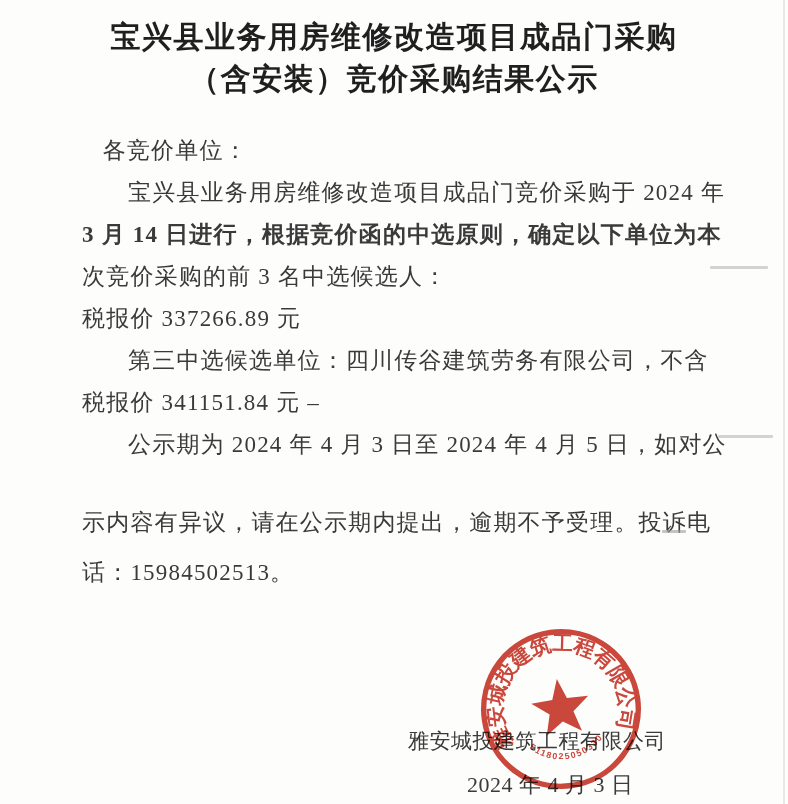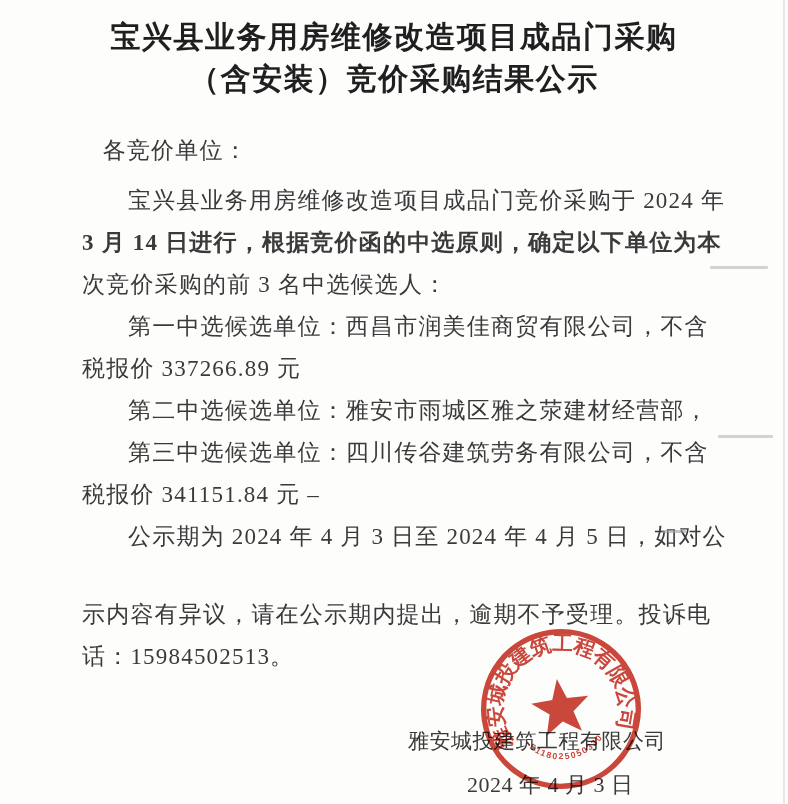--- a/index.html
+++ b/index.html
@@ -26,21 +26,21 @@
     font-size:30px;line-height:42px;letter-spacing:1.5px;
   }
   .body-block{
     position:absolute;top:130px;left:82px;width:616px;
     color:#3a3a3a;
   }
   .body-line{
     font-size:23px;line-height:42px;letter-spacing:1.2px;
     white-space:nowrap;
   }
-  .body-line:nth-child(2){margin-top:8px;}
+  .body-line:nth-child(2){}
   .signature{
     position:absolute;top:727px;left:408px;
     font-size:21px;letter-spacing:.5px;color:#3a3a3a;
     white-space:nowrap;
   }
   .sig-date{
     position:absolute;top:770px;left:467px;
     font-size:22px;letter-spacing:.5px;color:#3a3a3a;
     white-space:nowrap;
   }
@@ -72,28 +72,26 @@
   <div class="title-block" style="color: rgb(31, 31, 31);">
     <div class="title-line">宝兴县业务用房维修改造项目成品门采购</div>
     <div class="title-line">（含安装）竞价采购结果公示</div>
   </div>
 
   <div class="body-block" style="color: rgb(58, 58, 58);">
       <div class="body-line" style="padding-left: 0.9em;">各竞价单位：</div>
       <div class="body-line" style="padding-left: 2em;">宝兴县业务用房维修改造项目成品门竞价采购于 2024 年</div>
       <div class="body-line" style="padding-left: 0em; font-weight: bold;">3 月 14 日进行，根据竞价函的中选原则，确定以下单位为本</div>
       <div class="body-line" style="padding-left: 0em;">次竞价采购的前 3 名中选候选人：</div>
-      <div class="body-line" style="padding-left: 2em;">第一中选候选单位：西昌市润美佳商贸有限公司，不含</div>
       <div class="body-line" style="padding-left: 0em;">税报价 337266.89 元</div>
-      <div class="body-line" style="padding-left: 2em;">第二中选候选单位：雅安市雨城区雅之荥建材经营部，</div>
       <div class="body-line" style="padding-left: 2em;">第三中选候选单位：四川传谷建筑劳务有限公司，不含</div>
       <div class="body-line" style="padding-left: 0em;">税报价 341151.84 元 –</div>
       <div class="body-line" style="padding-left: 2em;">公示期为 2024 年 4 月 3 日至 2024 年 4 月 5 日，如对公</div>
       <div class="body-line" style="padding-left: 0em; margin-top: 36px;">示内容有异议，请在公示期内提出，逾期不予受理。投诉电</div>
-      <div class="body-line" style="padding-left: 0em;">话：15984502513。</div>
+      <div class="body-line" style="padding-left: 0em; margin-top: 8px;">话：15984502513。</div>
     </div>
 
   <div class="signature">雅安城投建筑工程有限公司</div>
   <div class="sig-date">2024 年 4 月 3 日</div>
 
   <svg class="stamp" viewBox="0 0 200 200">
     <defs>
       <path id="seal-arc" d="M 39.4 135 A 70 70 0 1 1 160.6 135" fill="none"></path>
       <path id="seal-num-arc" d="M 54 138.6 A 60 60 0 0 0 146 138.6" fill="none"></path>
     </defs>

